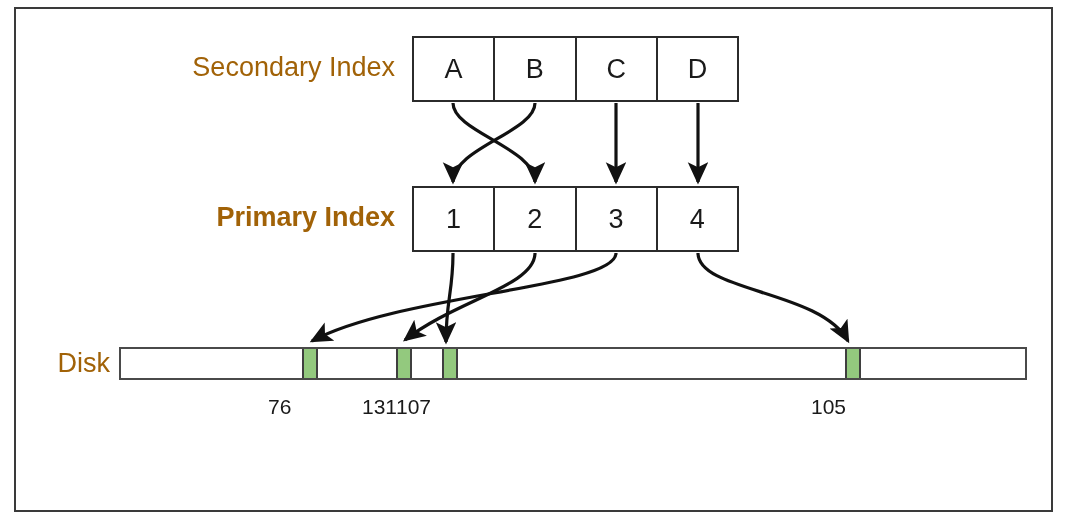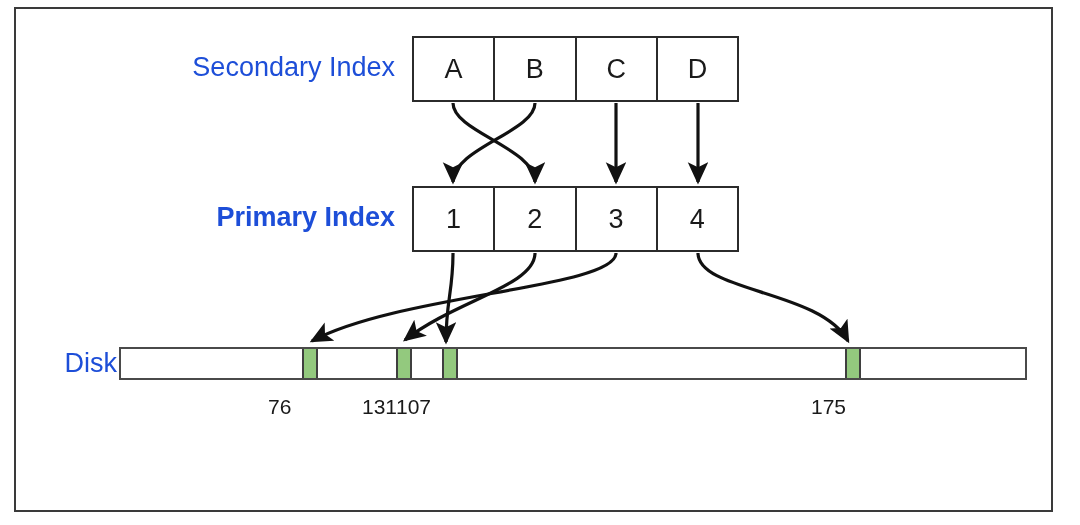--- a/index.html
+++ b/index.html
@@ -25,38 +25,38 @@
     top: 7px;
     width: 1039px;
     height: 505px;
     border: 2px solid #3a3a3a;
     box-sizing: border-box;
     background: #ffffff;
   }
   .row-label {
     position: absolute;
     font-size: 27px;
-    color: #1d4ed8;
+    color: #a16207;
     white-space: nowrap;
     text-align: right;
     line-height: 1;
   }
   #label-secondary {
     left: 0px;
     top: 54px;
     width: 395px;
   }
   #label-primary {
     left: 0px;
     top: 204px;
     width: 395px;
     font-weight: bold;
   }
   #label-disk {
-    left: 12px;
+    left: 5px;
     top: 350px;
     width: 105px;
   }
   .index-row {
     position: absolute;
     display: flex;
     border: 2px solid #2b2b2b;
     box-sizing: border-box;
     background: #ffffff;
   }
@@ -174,16 +174,16 @@
       <path d="M616,253 C616,288 400,294 312,341"></path>
       <path d="M698,253 C698,292 820,290 848,341"></path>
     </g>
   </svg>
 
   <div id="disk-blocks-container"></div>
   <div id="disk-ticks-container">
       <div class="disk-tick-label" style="left: 268px; width: 80px;">76</div>
       <div class="disk-tick-label" style="left: 362px; width: 80px;">131</div>
       <div class="disk-tick-label" style="left: 396px; width: 80px;">107</div>
-      <div class="disk-tick-label" style="left: 811px; width: 80px;">175</div>
+      <div class="disk-tick-label" style="left: 811px; width: 80px;">105</div>
     </div>
 
 </div>
 
 </body></html>

